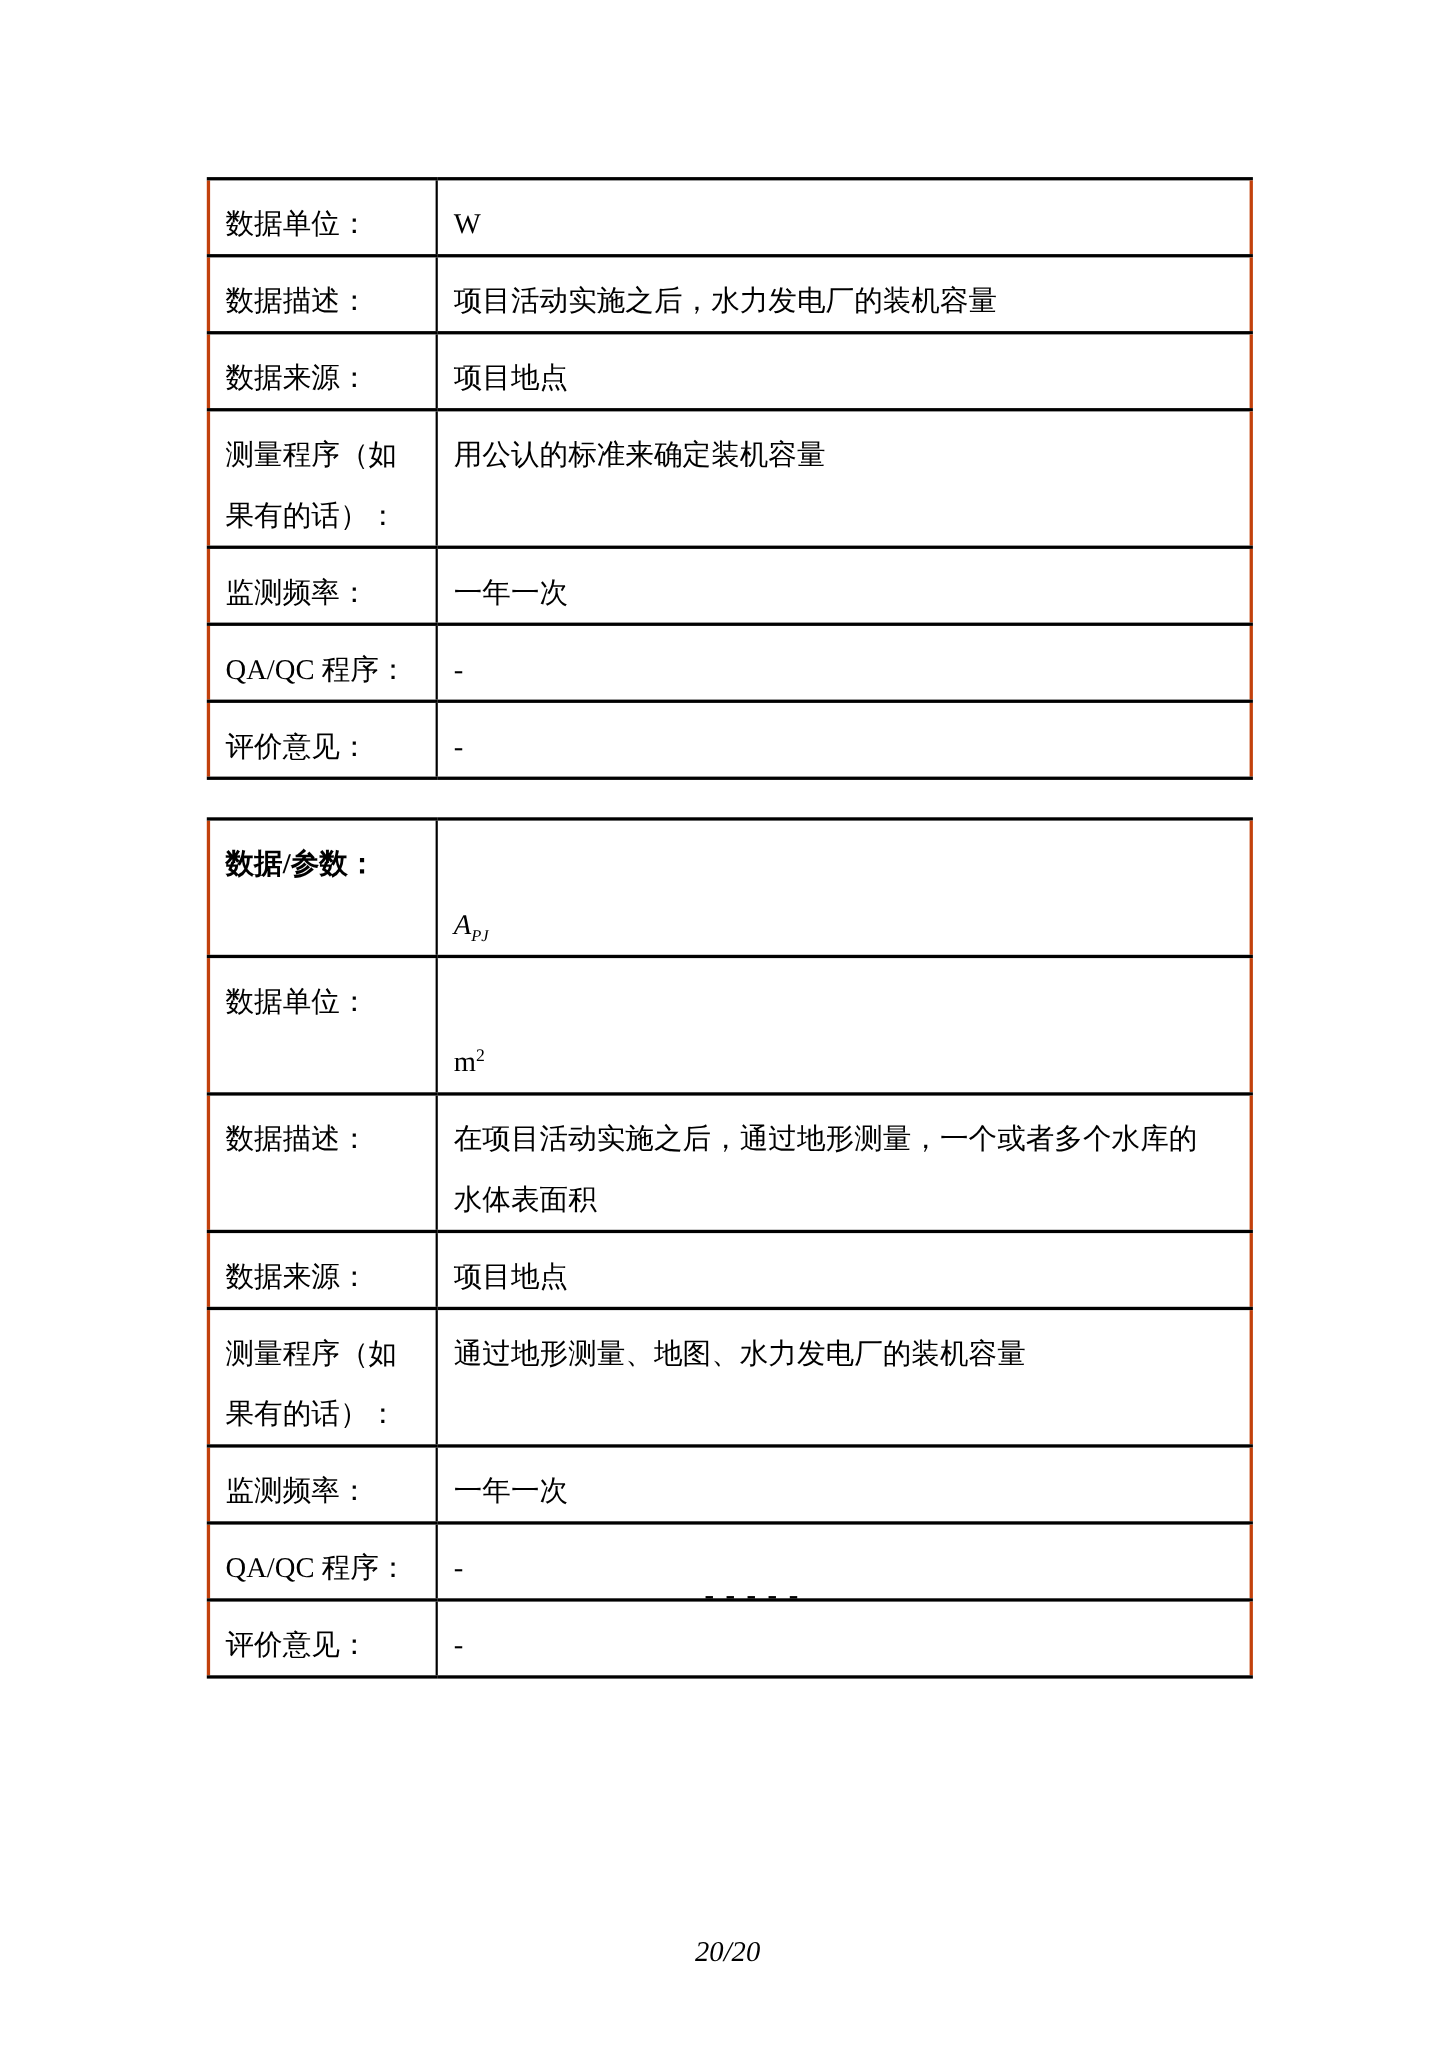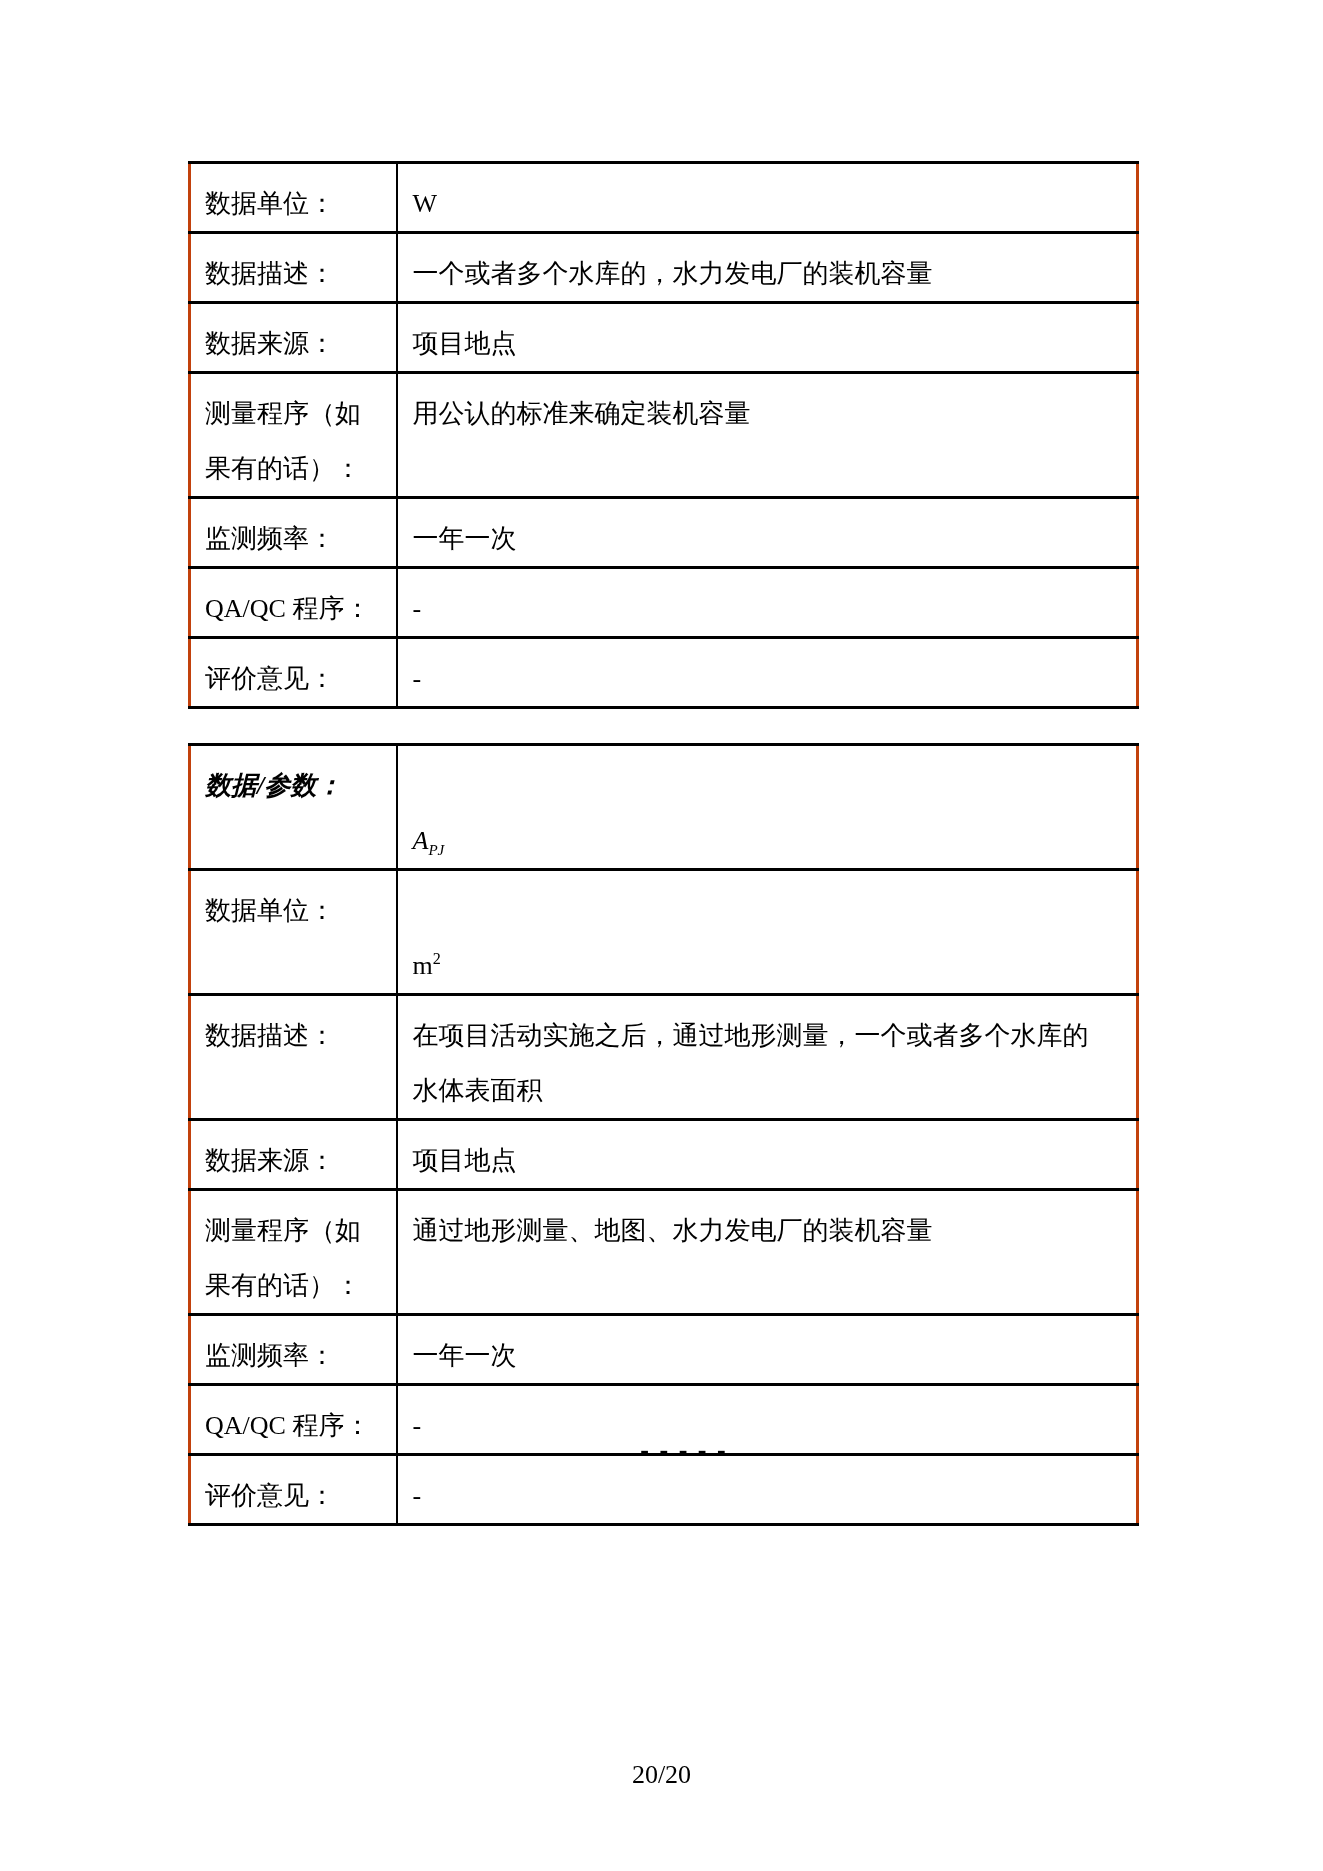--- a/index.html
+++ b/index.html
@@ -28,21 +28,21 @@
     border: solid #000;
     border-width: 3px 2px;
     vertical-align: top;
     font-size: 26px;
     line-height: 55px;
     white-space: pre-line;
     overflow: hidden;
     padding: 12px 8px 0 14px;
   }
   .param-table td.val { padding-left: 15px; }
-  .lbl-bold { font-weight: 700; font-style: italic; }
+  .lbl-bold { font-weight: 700; }
   .formula { font-style: italic; }
   .formula sub {
     font-size: 0.58em;
     font-style: italic;
     line-height: 0;
   }
   .unit-sup {
     font-size: 0.62em;
     line-height: 0;
   }
@@ -75,38 +75,39 @@
     font-weight: 700;
     letter-spacing: 2px;
   }
   .page-number {
     position: absolute;
     top: 1760px;
     left: 0;
     width: 100%;
     text-align: center;
     font-size: 26px;
+    font-style: italic;
   }
 </style>
 </head>
 <body>
 
 <table class="param-table t1">
   <colgroup>
       <col style="width:207px">
       <col style="width:741px">
     </colgroup>
   <tbody>
     <tr class="r1">
       <td class="lbl">数据单位：</td>
       <td class="val">W</td>
     </tr>
     <tr class="r2">
       <td class="lbl">数据描述：</td>
-      <td class="val">一个或者多个水库的，水力发电厂的装机容量</td>
+      <td class="val">项目活动实施之后，水力发电厂的装机容量</td>
     </tr>
     <tr class="r3">
       <td class="lbl">数据来源：</td>
       <td class="val">项目地点</td>
     </tr>
     <tr class="r4">
       <td class="lbl">测量程序（如
 果有的话）：</td>
       <td class="val">用公认的标准来确定装机容量</td>
     </tr>

